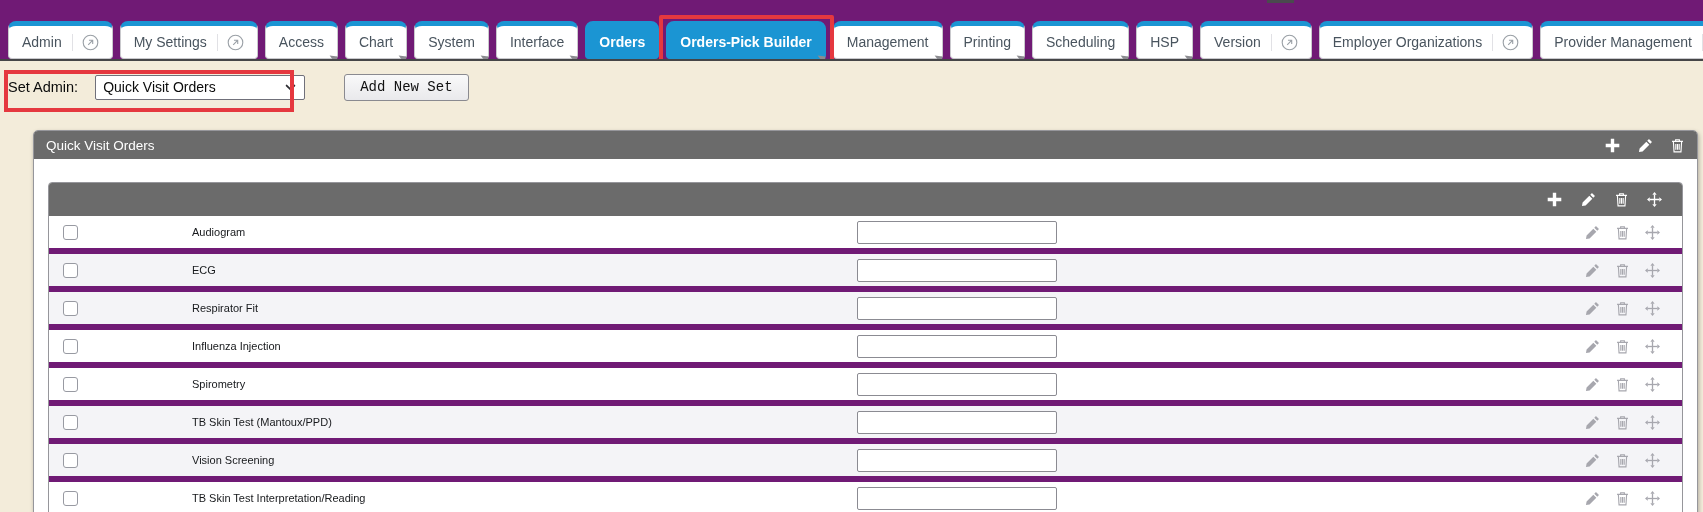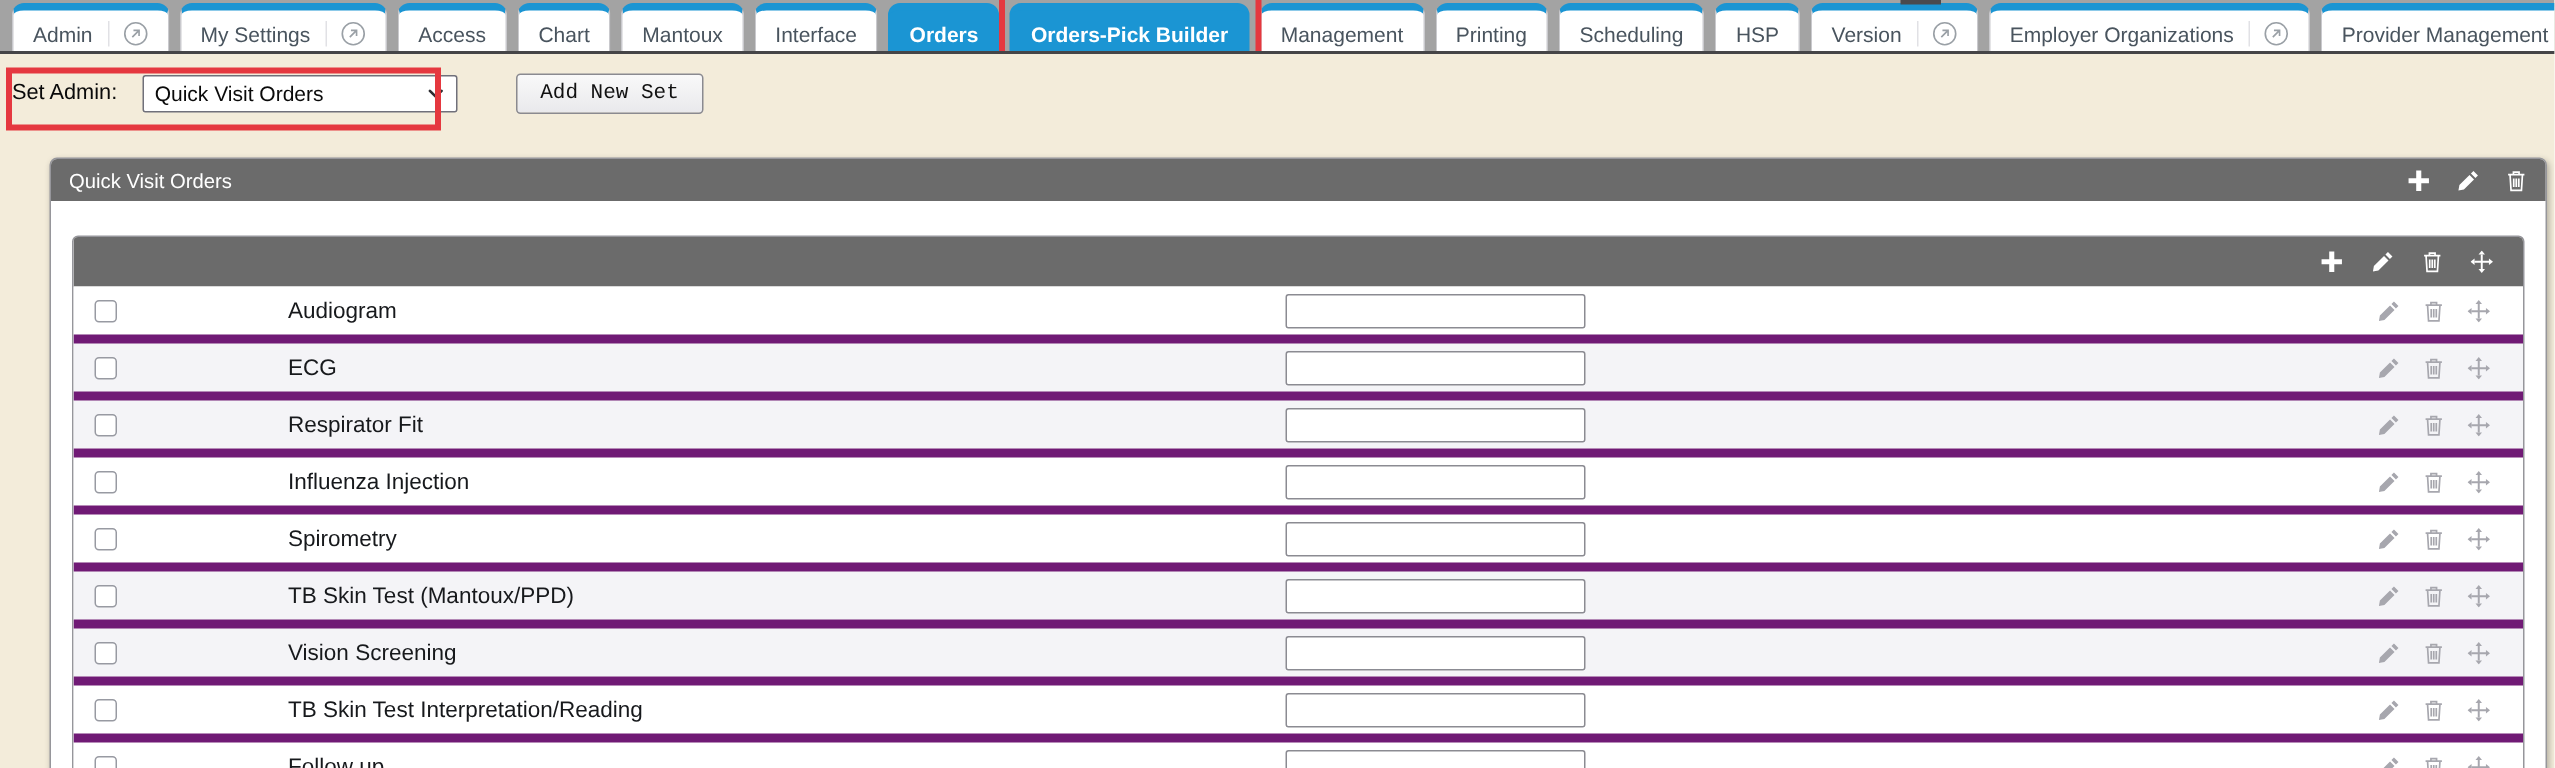--- a/index.html
+++ b/index.html
@@ -4,23 +4,23 @@
 <style>
   html,body{margin:0;padding:0}
   body{
     width:1703px;height:512px;overflow:hidden;position:relative;
     background:#f3ecda;
     font-family:"Liberation Sans",sans-serif;
     -webkit-font-smoothing:antialiased;
   }
   
   .tabbar{
-    box-sizing:border-box;height:36px;background:#a3a3a3;
+    box-sizing:border-box;height:61px;background:#701a75;
     border-bottom:2px solid #454547;
-    display:flex;align-items:center;gap:7px;
+    display:flex;align-items:flex-end;gap:7px;
     padding:7px 0 0 8px;overflow:hidden;white-space:nowrap;
   }
   .tab{
     box-sizing:border-box;height:38px;flex:none;position:relative;
     background:#fff;border:1px solid #c9c9cd;border-top:5px solid #1b95d3;
     border-radius:8px 8px 4px 4px;
     display:flex;align-items:center;padding:0 13px;
     font-size:14px;color:#49545e;cursor:pointer;
   }
   .tab.selected{background:#1b95d3;border-color:#1b95d3;color:#fff;font-weight:700}
@@ -78,21 +78,21 @@
     height:33px;background:#6b6b6b;display:flex;align-items:center;justify-content:flex-end;
     gap:18px;padding-right:20px;color:#fff;
   }
   .trow{height:32px;display:flex;align-items:center;padding:0 22px 0 14px;background:#fff}
   .trow + .trow{border-top:6px solid #701a75}
   .trow.alt{background:#f4f4f7}
   .row-check{
     box-sizing:border-box;width:15px;height:15px;flex:none;
     border:1px solid #989aa2;border-radius:3px;background:#fff;cursor:pointer;
   }
-  .row-label{margin-left:114px;width:665px;font-size:15px;color:#17191c;
+  .row-label{margin-left:114px;width:665px;font-size:11px;color:#17191c;
     overflow:hidden;text-overflow:ellipsis;white-space:nowrap}
   .row-input{
     box-sizing:border-box;width:200px;height:23px;border:1px solid #8b8b92;border-radius:2px;
     font:inherit;font-size:13px;padding:0 4px;background:#fff;
   }
   .row-actions{margin-left:auto;display:flex;align-items:center;gap:15px;color:#a7a7ae}
   .row-actions .icon{cursor:pointer}
   
   .icon{display:inline-block;width:15px;height:15px;flex:none}
   .icon svg{width:100%;height:100%;display:block}
@@ -126,21 +126,21 @@
     </div>
     <div class="tab">
       <span>Access</span>
       <span class="corner-mark"></span>
     </div>
     <div class="tab">
       <span>Chart</span>
       <span class="corner-mark"></span>
     </div>
     <div class="tab">
-      <span>Mantoux</span>
+      <span>System</span>
       <span class="corner-mark"></span>
     </div>
     <div class="tab">
       <span>Interface</span>
       <span class="corner-mark"></span>
     </div>
     <div class="tab selected">
       <span>Orders</span>
     </div>
     <div class="tab selected">

